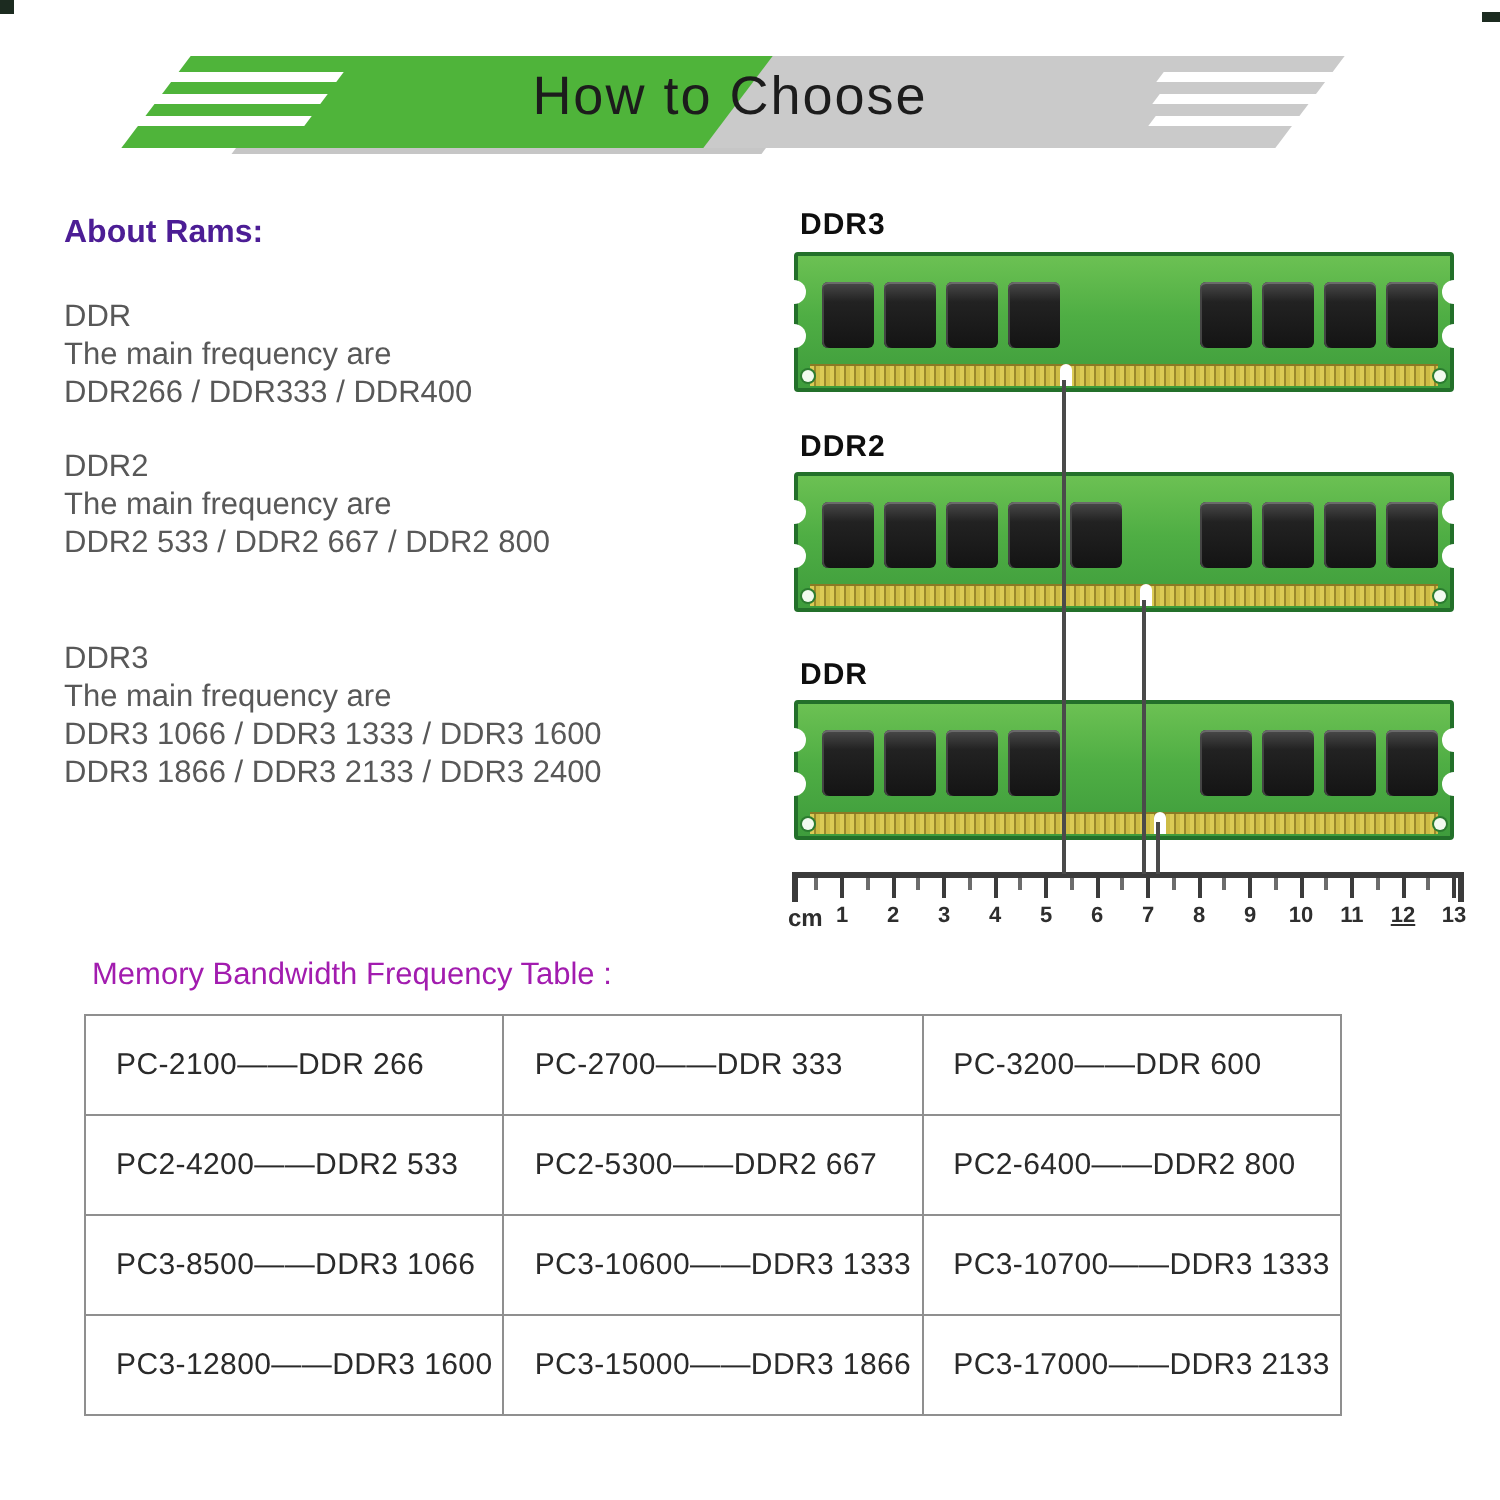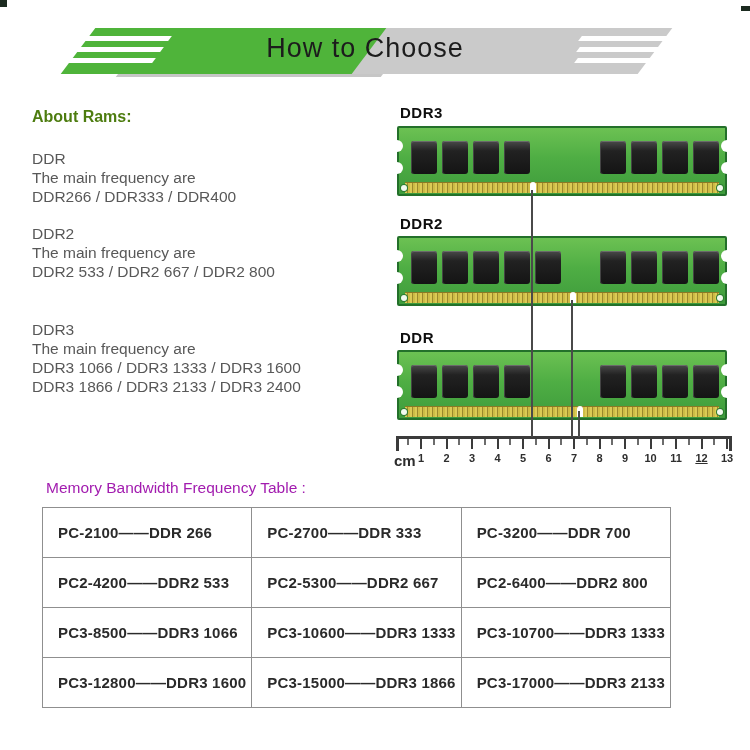--- a/index.html
+++ b/index.html
@@ -20,21 +20,21 @@
   .cut-l1{left:10px;top:36px;width:160px;}
   .cut-l2{left:5px;top:47px;width:157px;}
   .cut-l3{left:0px;top:58px;width:154px;}
   .cut-r1{left:580px;top:36px;width:200px;}
   .cut-r2{left:578px;top:47px;width:200px;}
   .cut-r3{left:576px;top:58px;width:200px;}
   .banner-title{
     position:absolute;left:225px;top:33px;width:280px;text-align:center;
     font-size:27px;color:#1c1c1c;letter-spacing:1px;
   }
-  .about-heading{position:absolute;left:32px;top:108px;font-size:16px;font-weight:bold;color:#4d7c0f;}
+  .about-heading{position:absolute;left:32px;top:108px;font-size:16px;font-weight:bold;color:#4c1d95;}
   .sec{position:absolute;left:32px;width:350px;color:#585858;font-size:15.5px;line-height:19px;white-space:pre-line;}
   .sec-ddr{top:149px;} .sec-ddr2{top:224px;} .sec-ddr3{top:320px;}
   .footnote{position:absolute;left:32px;top:417px;color:#585858;font-size:15.5px;}
 
   
   .module-label{position:absolute;left:400px;font-size:15px;font-weight:bold;color:#0e0e0e;letter-spacing:0.5px;}
   .lbl-0{top:104px;} .lbl-1{top:215px;} .lbl-2{top:329px;}
   .module{position:absolute;left:397px;width:330px;height:70px;
     background:linear-gradient(180deg,#6cc153 0%,#4fae44 45%,#3e9c3c 100%);
     border:2px solid #23702a;border-radius:2px;box-sizing:border-box;}
@@ -63,30 +63,30 @@
 
   
   .ruler{position:absolute;left:396px;top:436px;width:338px;height:30px;}
   .ruler-base{position:absolute;left:0;top:0;width:336px;height:3px;background:#3b3b3b;}
   .ruler-cap{position:absolute;top:0;width:3px;height:15px;background:#3b3b3b;}
   .cap-l{left:0;} .cap-r{left:333px;}
   .tick{position:absolute;top:3px;width:2px;background:#3b3b3b;}
   .tick.major{height:10px;} .tick.minor{height:6px;opacity:0.75;}
   .tick-label{position:absolute;top:16px;width:22px;text-align:center;
     font-size:11px;font-weight:bold;color:#2e2e2e;}
-  .ruler-unit{position:absolute;left:-2px;top:16px;font-size:15px;font-weight:bold;color:#2e2e2e;}
+  .ruler-unit{position:absolute;left:-2px;top:16px;font-size:12px;font-weight:bold;color:#2e2e2e;}
 
   
   .table-heading{position:absolute;left:46px;top:479px;font-size:15.5px;color:#a21caf;}
   .freq-table{position:absolute;left:42px;top:507px;width:628px;
     display:grid;grid-template-columns:1fr 1fr 1fr;grid-auto-rows:50px;
     border-top:1px solid #8f8f8f;border-left:1px solid #8f8f8f;background:#fff;}
   .cell{border-right:1px solid #8f8f8f;border-bottom:1px solid #8f8f8f;
     display:flex;align-items:center;padding-left:15px;
-    font-size:15px;font-weight:bold;color:#2a2a2a;letter-spacing:0.2px;}
+    font-size:15px;font-weight:normal;color:#2a2a2a;letter-spacing:0.2px;}
 </style>
 </head>
 <body>
 
 <div id="page">
 
   <div class="corner-tl"></div>
   <div class="corner-tr"></div>
 
   <div class="banner-underlay skew"></div>
@@ -234,21 +234,21 @@
         <div class="tick minor" style="left: 317.25px;"></div>
         <div class="tick major" style="left: 330px;"></div>
         <div class="tick-label" style="left: 320px;">13</div>
       </div>
   </div>
 
   <div class="table-heading">Memory Bandwidth Frequency Table :</div>
   <div class="freq-table">
     <div class="cell">PC-2100——DDR 266</div>
     <div class="cell">PC-2700——DDR 333</div>
-    <div class="cell">PC-3200——DDR 700</div>
+    <div class="cell">PC-3200——DDR 600</div>
     <div class="cell">PC2-4200——DDR2 533</div>
     <div class="cell">PC2-5300——DDR2 667</div>
     <div class="cell">PC2-6400——DDR2 800</div>
     <div class="cell">PC3-8500——DDR3 1066</div>
     <div class="cell">PC3-10600——DDR3 1333</div>
     <div class="cell">PC3-10700——DDR3 1333</div>
     <div class="cell">PC3-12800——DDR3 1600</div>
     <div class="cell">PC3-15000——DDR3 1866</div>
     <div class="cell">PC3-17000——DDR3 2133</div>
   </div>

